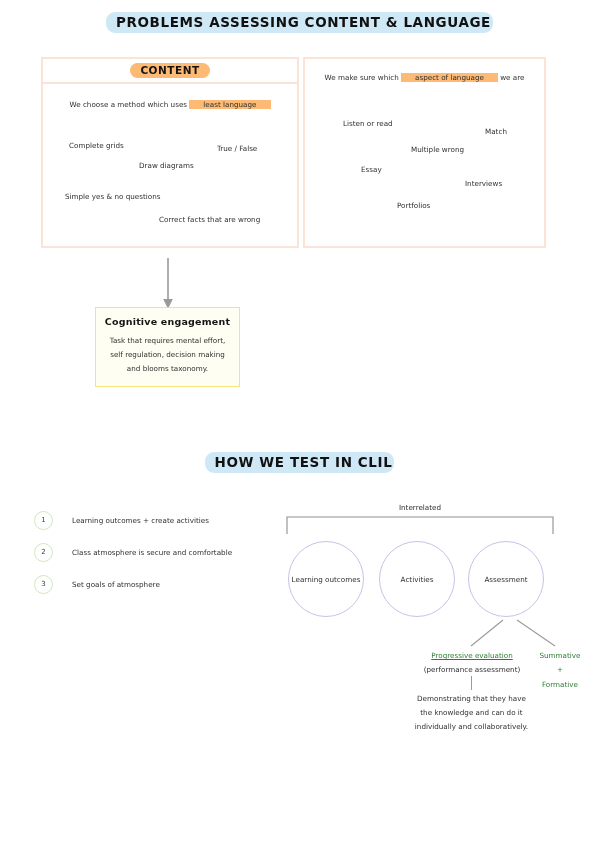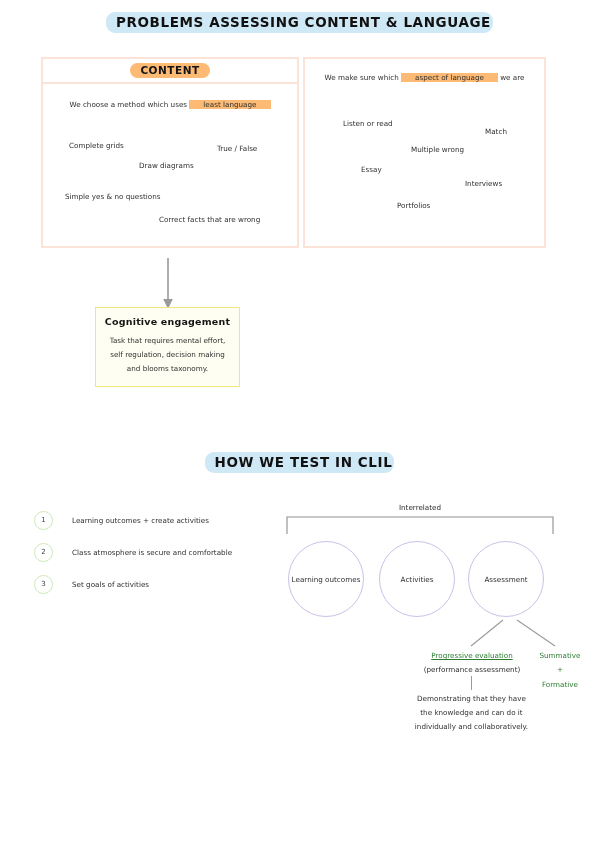--- a/index.html
+++ b/index.html
@@ -271,21 +271,21 @@
   <div class="num-row">
     <div class="num-circle">1</div>
     <div class="num-label">Learning outcomes + create activities</div>
   </div>
   <div class="num-row">
     <div class="num-circle">2</div>
     <div class="num-label">Class atmosphere is secure and comfortable</div>
   </div>
   <div class="num-row">
     <div class="num-circle">3</div>
-    <div class="num-label">Set goals of activities</div>
+    <div class="num-label">Set goals of atmosphere</div>
   </div>
 </div>
 
 <div id="bracket-label">Interrelated</div>
 <svg id="bracket-shape" viewBox="0 0 268 18">
   <path d="M1 18 L1 1 L267 1 L267 18" fill="none" stroke="#8f8f8f" stroke-width="1.1"></path>
 </svg>
 
 <div class="big-circle" id="circle-learning">
   <span>Learning outcomes</span>

